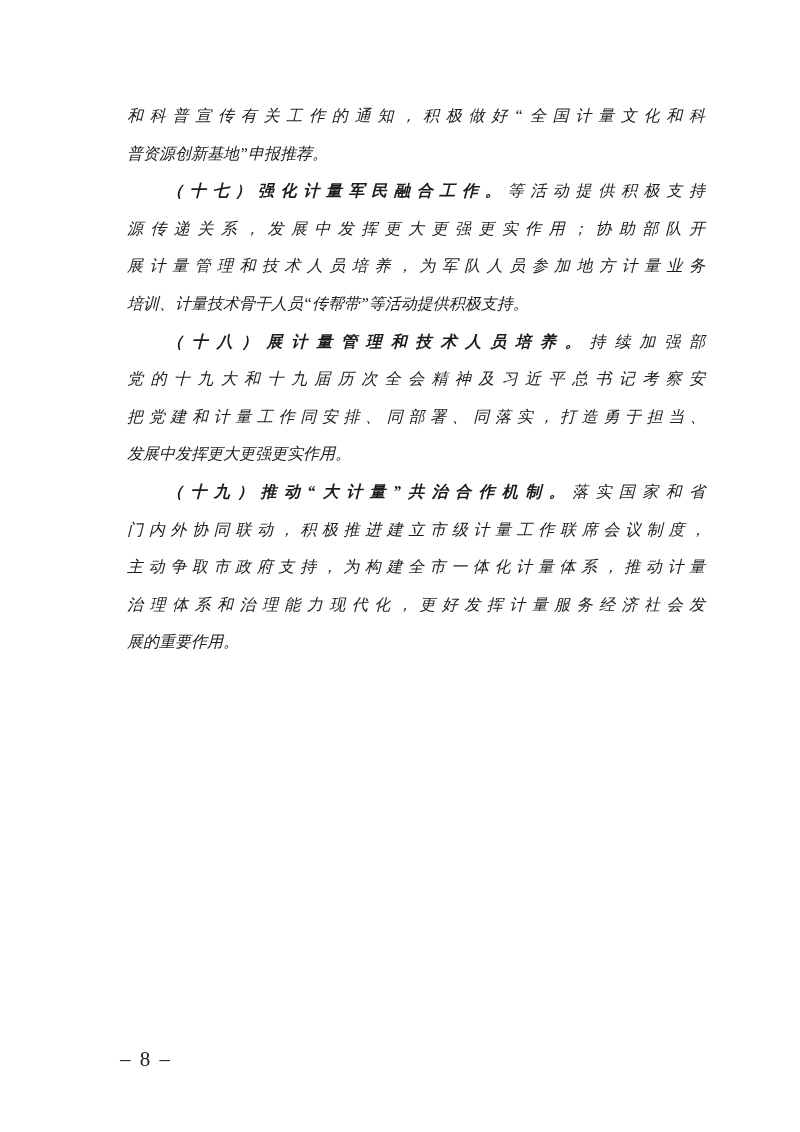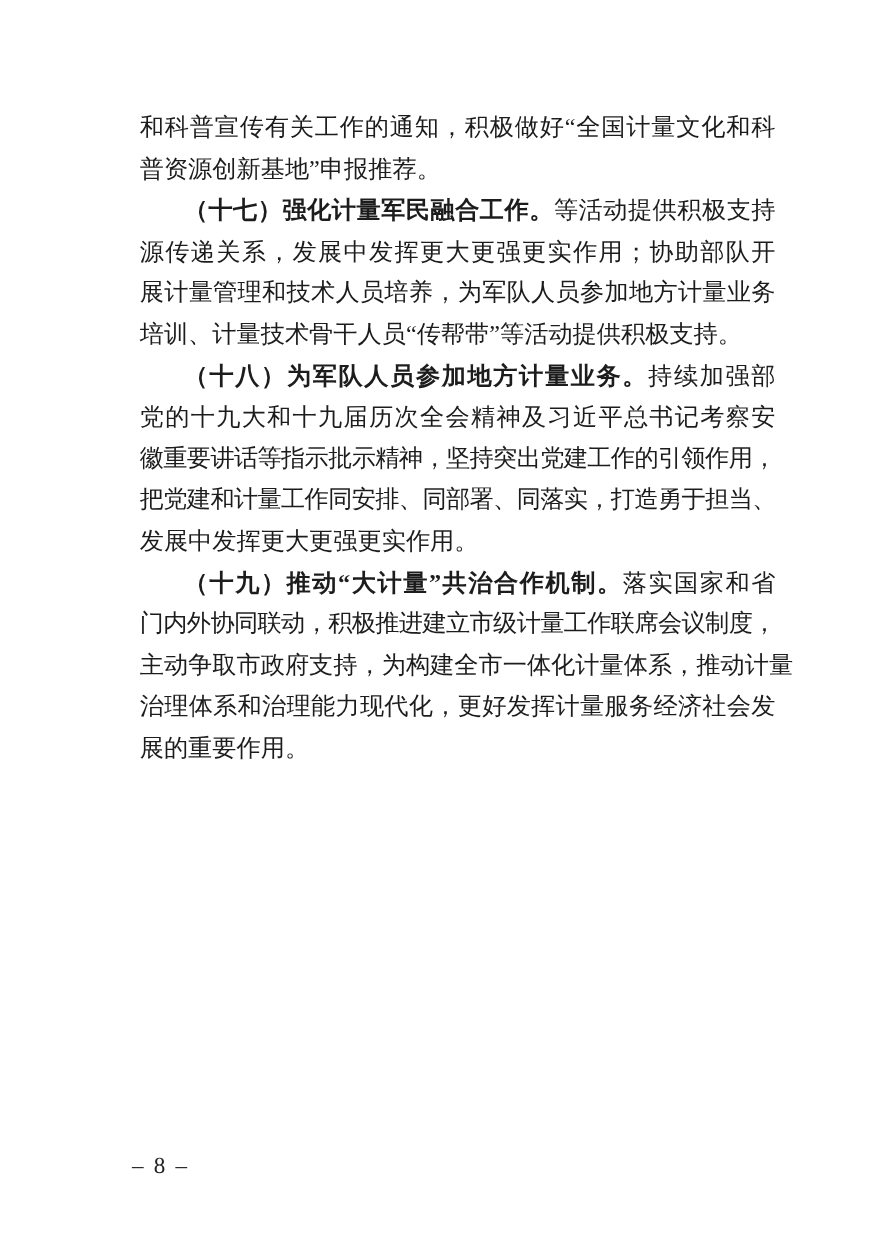--- a/index.html
+++ b/index.html
@@ -24,24 +24,25 @@
   }
   .paragraph {
     margin: 0;
     padding: 0;
   }
   .line {
     box-sizing: border-box;
     width: 578px;
     height: 37.6px;
     line-height: 37.6px;
-    font-size: 22px;
+    font-size: 16px;
     text-align: justify;
     text-align-last: justify;
     white-space: nowrap;
+    font-style: italic;
   }
   .line.last {
     text-align-last: left;
   }
   .line.indent {
     padding-left: 40px;
   }
   .line.tight {
     letter-spacing: -0.85px;
   }
@@ -71,23 +72,22 @@
         <div class="line"><span class="seg">和科普宣传有关工作的通知，积极做好“全国计量文化和科</span></div>
         <div class="line last"><span class="seg">普资源创新基地”申报推荐。</span></div>
       </div>
       <div class="paragraph">
         <div class="line indent"><span class="seg bold">（十七）强化计量军民融合工作。</span><span class="seg">等活动提供积极支持</span></div>
         <div class="line"><span class="seg">源传递关系，发展中发挥更大更强更实作用；协助部队开</span></div>
         <div class="line"><span class="seg">展计量管理和技术人员培养，为军队人员参加地方计量业务</span></div>
         <div class="line last"><span class="seg">培训、计量技术骨干人员“传帮带”等活动提供积极支持。</span></div>
       </div>
       <div class="paragraph">
-        <div class="line indent"><span class="seg bold">（十八）为军队人员参加地方计量业务。</span><span class="seg">持续加强部</span></div>
+        <div class="line indent"><span class="seg bold">（十八）展计量管理和技术人员培养。</span><span class="seg">持续加强部</span></div>
         <div class="line"><span class="seg">党的十九大和十九届历次全会精神及习近平总书记考察安</span></div>
-        <div class="line tight"><span class="seg">徽重要讲话等指示批示精神，坚持突出党建工作的引领作用，</span></div>
         <div class="line tight"><span class="seg">把党建和计量工作同安排、同部署、同落实，打造勇于担当、</span></div>
         <div class="line last"><span class="seg">发展中发挥更大更强更实作用。</span></div>
       </div>
       <div class="paragraph">
         <div class="line indent"><span class="seg bold">（十九）推动“大计量”共治合作机制。</span><span class="seg">落实国家和省</span></div>
         <div class="line tight"><span class="seg">门内外协同联动，积极推进建立市级计量工作联席会议制度，</span></div>
         <div class="line"><span class="seg">主动争取市政府支持，为构建全市一体化计量体系，推动计量</span></div>
         <div class="line"><span class="seg">治理体系和治理能力现代化，更好发挥计量服务经济社会发</span></div>
         <div class="line last"><span class="seg">展的重要作用。</span></div>
       </div>

